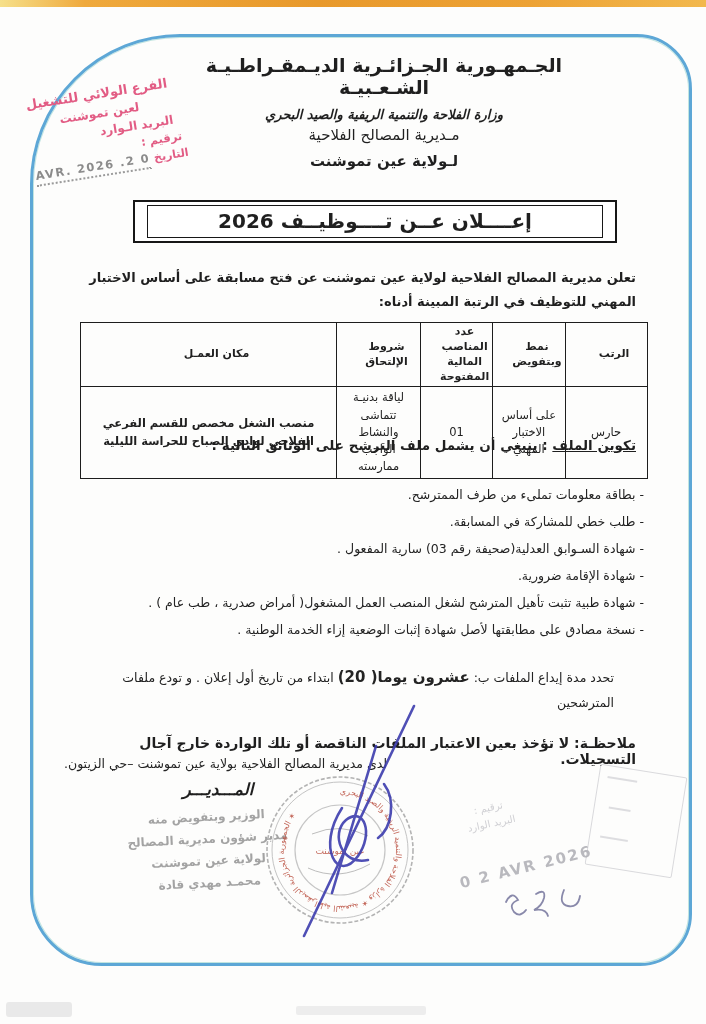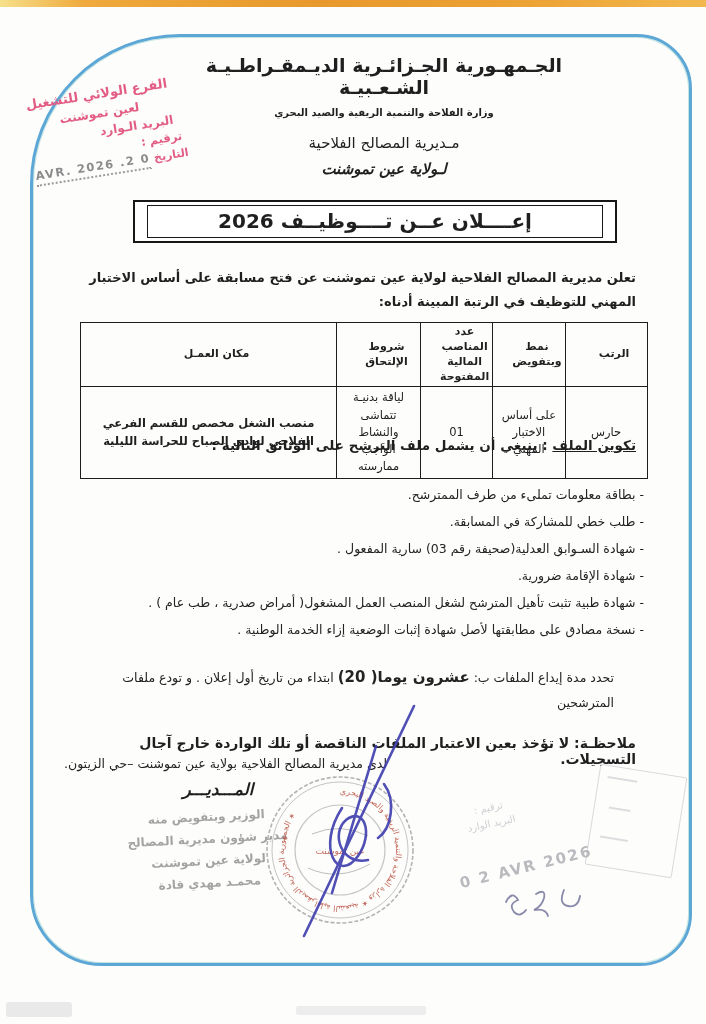--- a/index.html
+++ b/index.html
@@ -12,23 +12,23 @@
   .abs{position:absolute;}
   
   .top-strip{top:0;left:0;width:706px;height:7px;
     background:linear-gradient(90deg,#f6e08a 0%,#efa93c 12%,#e8992b 45%,#eda234 75%,#f2b84d 100%);}
   .page-border{left:30px;top:34px;width:656px;height:926px;
     border:3px solid #5da7d6;border-radius:150px 55px 52px 72px;
     box-shadow:inset 0 0 0 1px rgba(120,200,190,.45);}
   
   .header{top:54px;left:158px;width:452px;text-align:center;direction:rtl;}
   .header .l1{font-size:19px;font-weight:700;margin-bottom:9px;letter-spacing:.5px;}
-  .header .l2{font-size:10px;font-weight:700;margin-bottom:16px;}
+  .header .l2{font-size:13px;font-weight:700;margin-bottom:4px;font-style:italic;}
   .header .l3{font-size:15px;font-weight:400;margin-bottom:8px;}
-  .header .l4{font-size:15px;font-weight:700;font-style:italic;}
+  .header .l4{font-size:15px;font-weight:700;}
   
   .registry-stamp{left:20px;top:84px;width:164px;transform:rotate(-9deg);
     direction:rtl;text-align:center;color:#e25c84;font-weight:700;line-height:1.5;}
   .registry-stamp .rs1{font-size:13px;}
   .registry-stamp .rs2{font-size:12px;}
   .registry-stamp .rs3{font-size:12px;text-align:right;padding-right:10px;}
   .registry-stamp .rs4{font-size:11.5px;text-align:right;padding-right:4px;}
   .registry-date{display:flex;direction:rtl;align-items:center;gap:4px;justify-content:flex-start;}
   .registry-date .lbl{font-size:11px;color:#e25c84;}
   .registry-date .val{font-size:11.5px;color:#8b8b8b;letter-spacing:1.5px;border-bottom:2px dotted #9a9a9a;}

